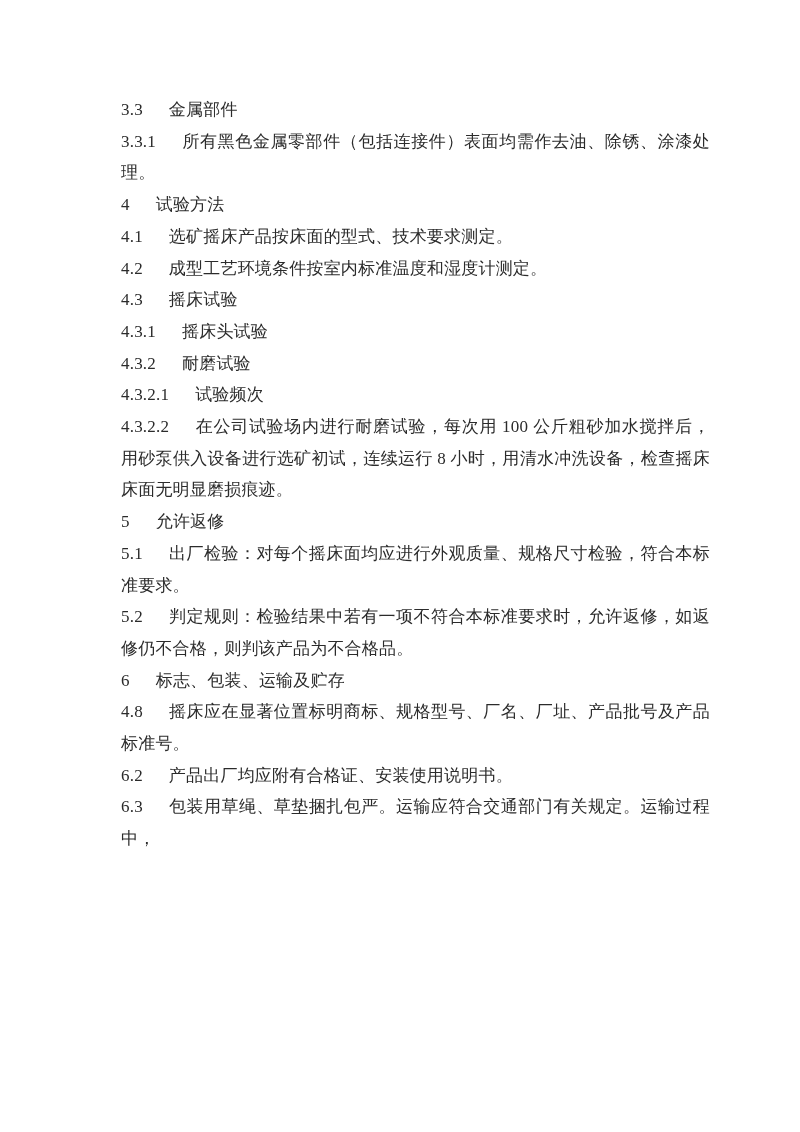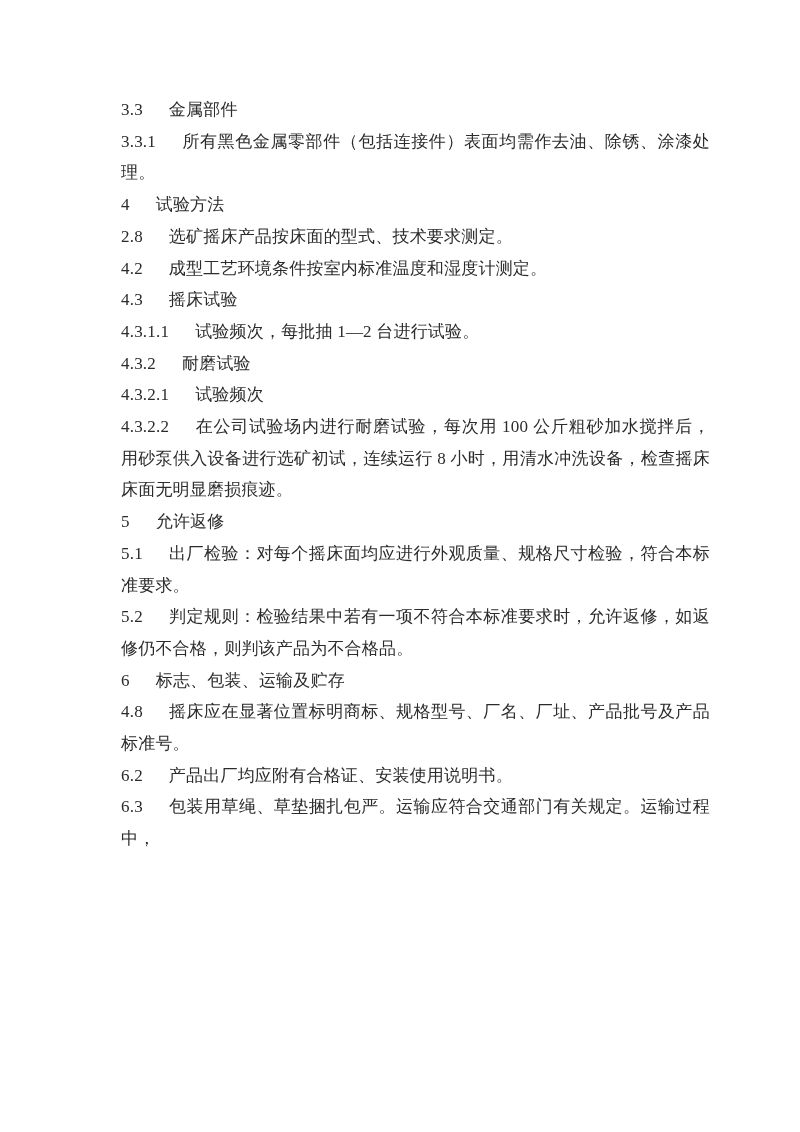--- a/index.html
+++ b/index.html
@@ -54,28 +54,28 @@
 
 <div class="page">
   <main class="content" id="doc-body">
   <p class="para"><span class="num">3.3</span><span class="txt">金属部件</span></p>
 
   <p class="para"><span class="num">3.3.1</span><span class="txt">所有黑色金属零部件（包括连接件）表面均需作去油、除锈、涂漆处理。</span></p>
 
 
   <p class="para"><span class="num">4</span><span class="txt">试验方法</span></p>
 
-  <p class="para"><span class="num">2.8</span><span class="txt">选矿摇床产品按床面的型式、技术要求测定。</span></p>
+  <p class="para"><span class="num">4.1</span><span class="txt">选矿摇床产品按床面的型式、技术要求测定。</span></p>
 
   <p class="para"><span class="num">4.2</span><span class="txt">成型工艺环境条件按室内标准温度和湿度计测定。</span></p>
 
   <p class="para"><span class="num">4.3</span><span class="txt">摇床试验</span></p>
 
+  <p class="para"><span class="num">4.3.1</span><span class="txt">摇床头试验</span></p>
 
-  <p class="para"><span class="num">4.3.1.1</span><span class="txt">试验频次，每批抽 1—2 台进行试验。</span></p>
 
 
   <p class="para"><span class="num">4.3.2</span><span class="txt">耐磨试验</span></p>
 
   <p class="para"><span class="num">4.3.2.1</span><span class="txt">试验频次</span></p>
 
 
   <p class="para"><span class="num">4.3.2.2</span><span class="txt">在公司试验场内进行耐磨试验，每次用 100 公斤粗砂加水搅拌后，用砂泵供入设备进行选矿初试，连续运行 8 小时，用清水冲洗设备，检查摇床床面无明显磨损痕迹。</span></p>
 
   <p class="para"><span class="num">5</span><span class="txt">允许返修</span></p>

